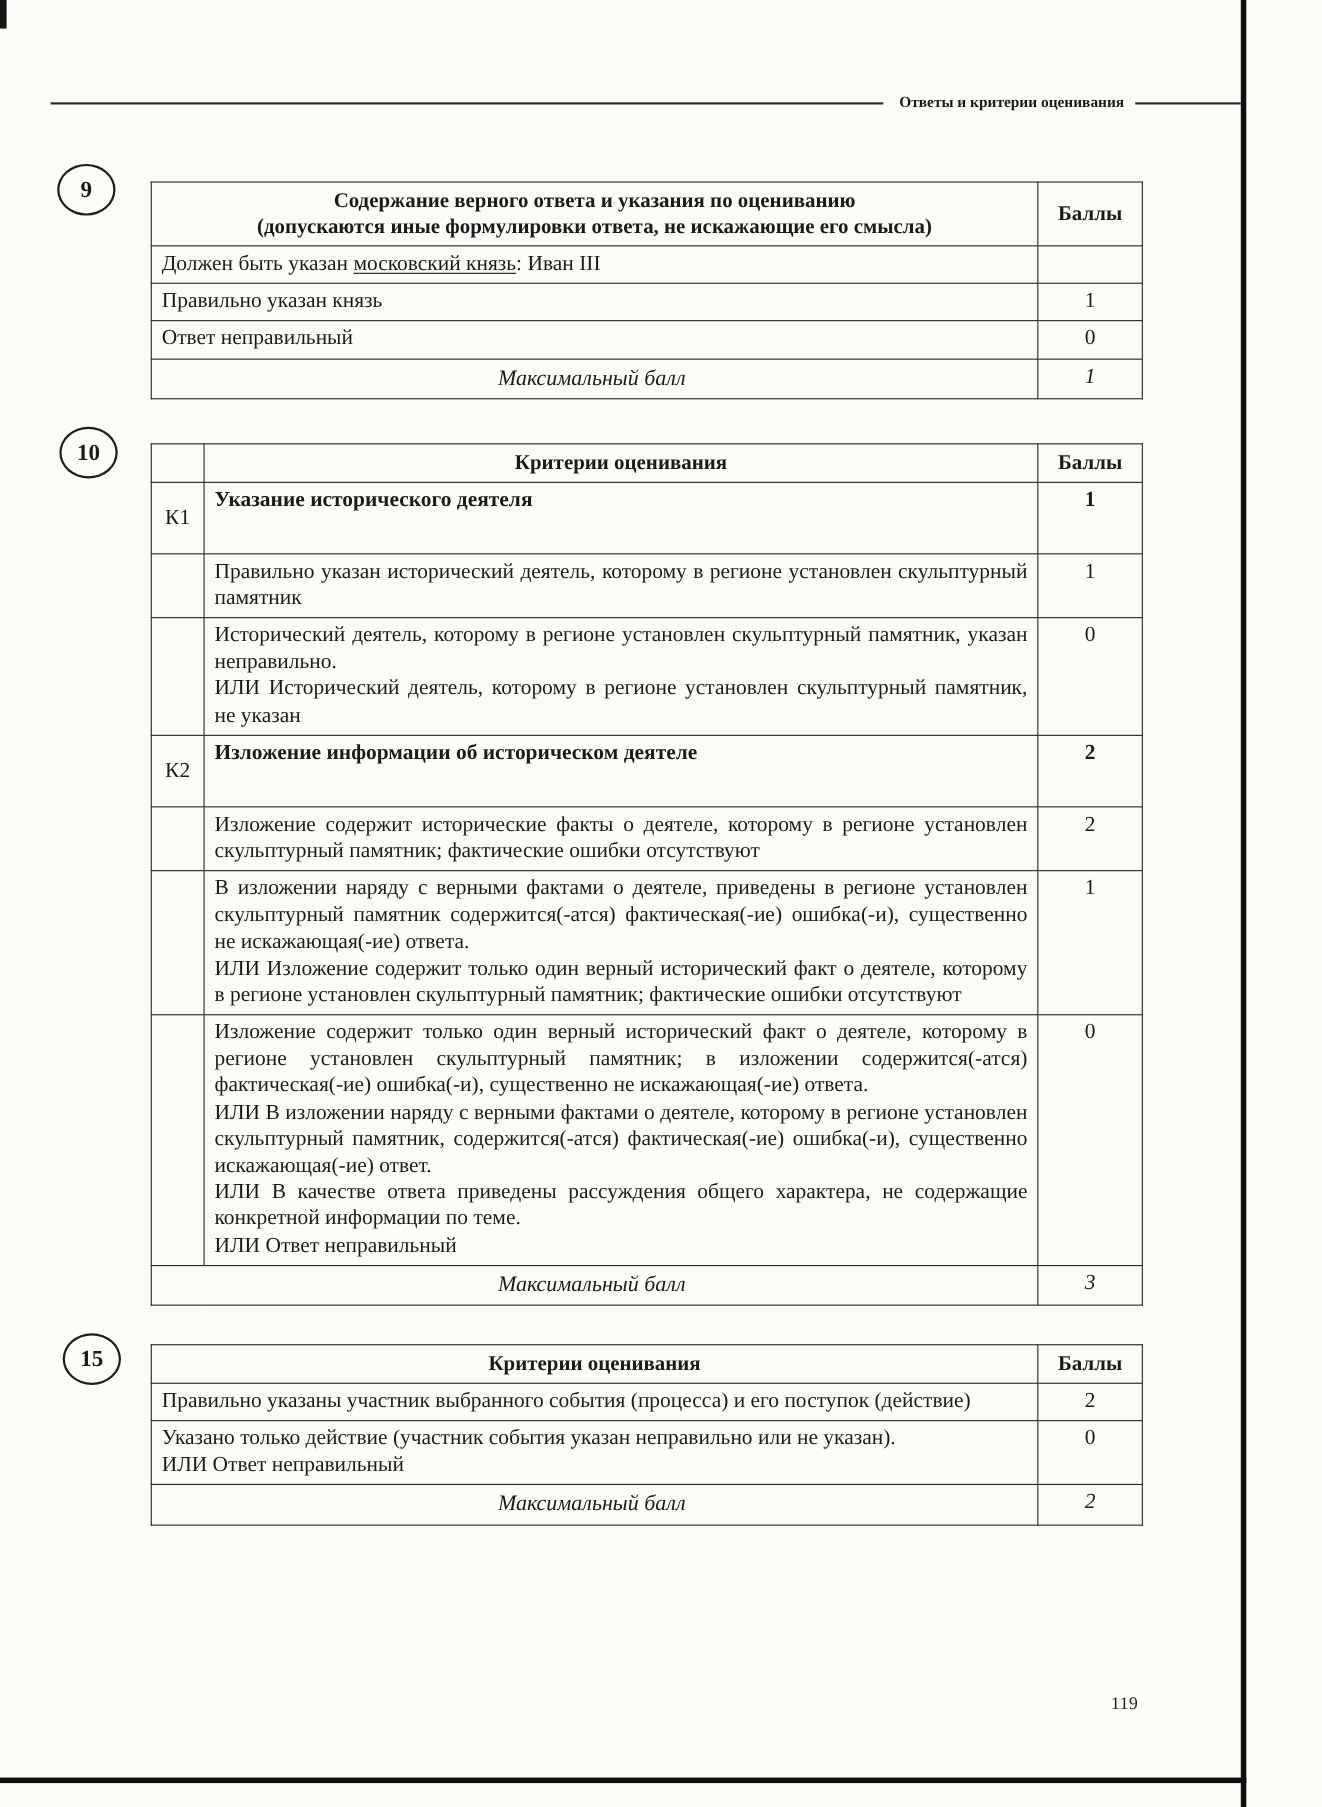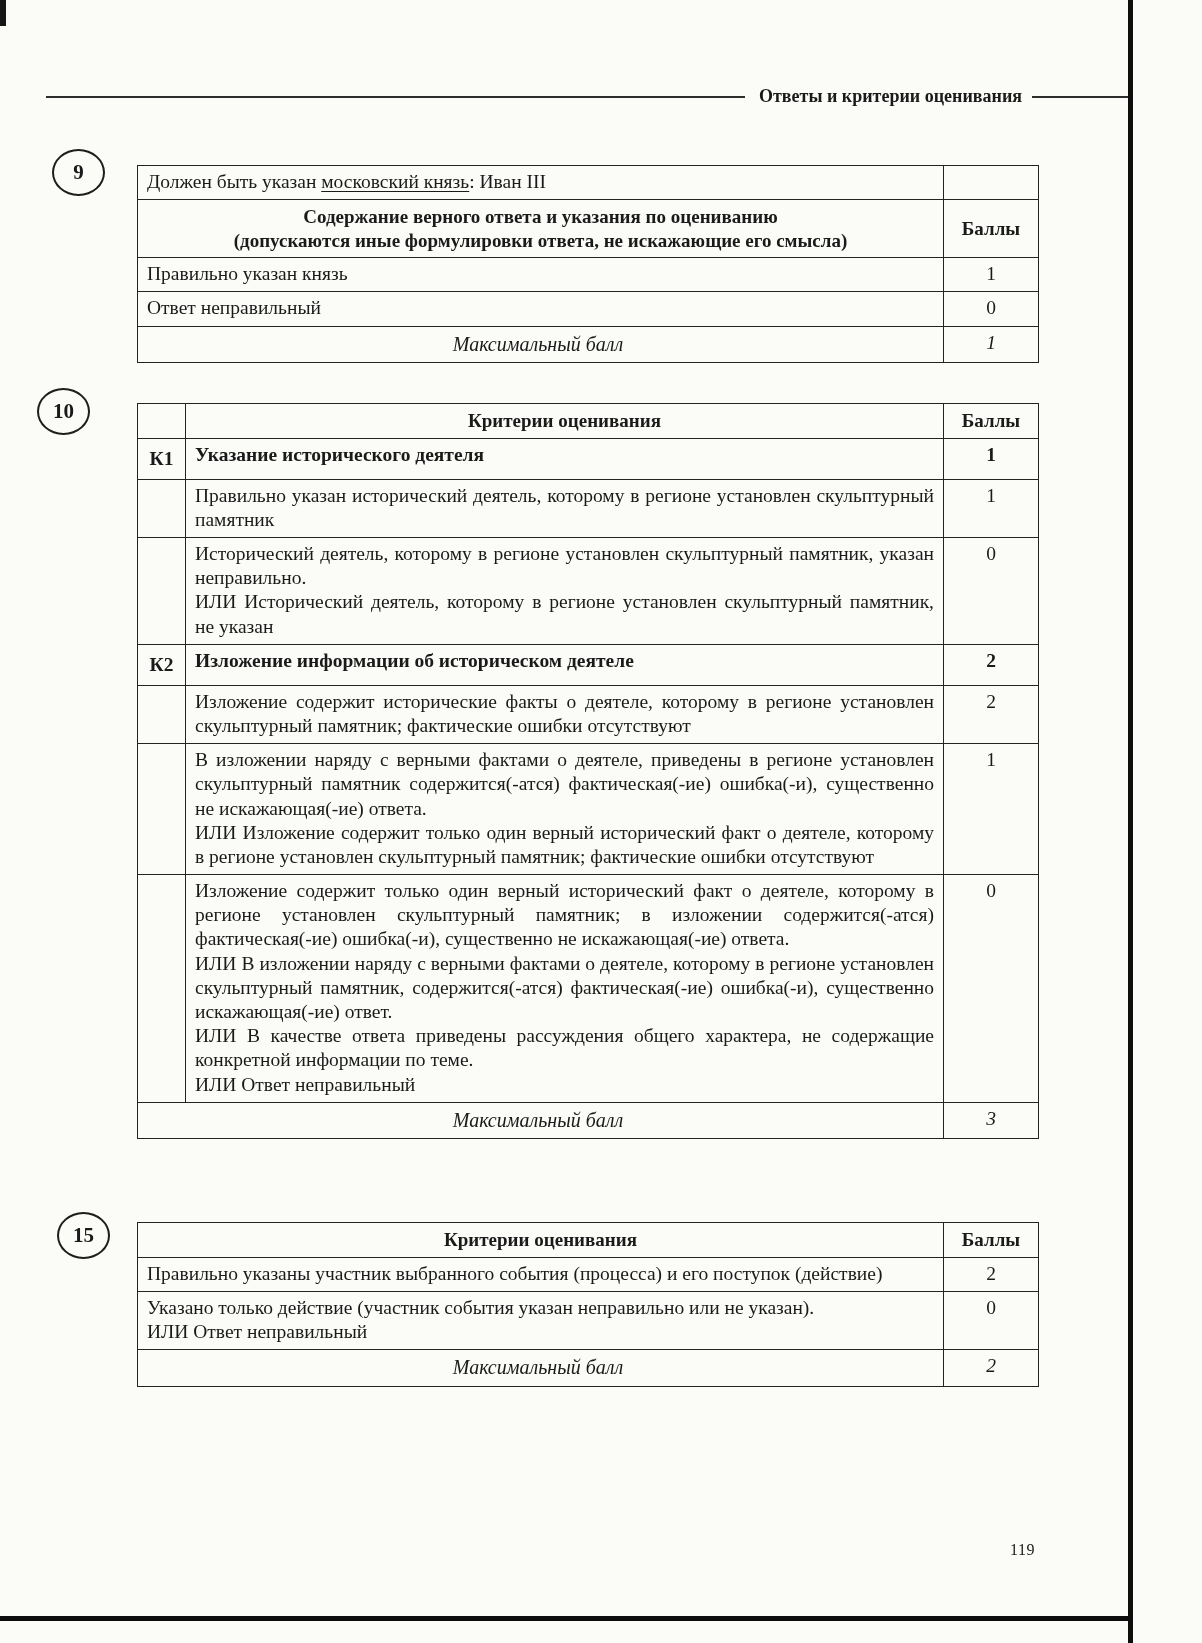--- a/index.html
+++ b/index.html
@@ -13,48 +13,48 @@
   
   .scan-edge-right  { position:absolute; top:0; left:1128px; width:5px; height:1643px; background:#0e0e0e; }
   .scan-edge-bottom { position:absolute; left:0; top:1616px; width:1133px; height:5px; background:#0e0e0e; }
   .scan-corner      { position:absolute; left:0; top:0; width:6px; height:26px; background:#161616; }
 
   
   .running-head { position:absolute; left:46px; top:86px; width:1082px; display:flex; align-items:center; }
   .running-head .rule { height:2px; background:#2d2d2d; }
   .rule-left  { flex:1; }
   .rule-right { width:96px; }
-  .head-text { font-weight:bold; font-size:18px; margin:0 10px 0 14px; white-space:nowrap; }
+  .head-text { font-weight:bold; font-size:14px; margin:0 10px 0 14px; white-space:nowrap; }
 
   
   .qnum {
     position:absolute; width:53px; height:47px; border:2.5px solid #1d1d1d; border-radius:50%;
     display:flex; align-items:center; justify-content:center;
     font-weight:bold; font-size:21px;
   }
   .qnum-9  { left:52px; top:149px; }
-  .qnum-10 { left:37px; top:388px; }
+  .qnum-10 { left:54px; top:388px; }
   .qnum-11 { left:57px; top:1212px; }
 
   
   table.crit {
     position:absolute; left:137px; width:901px;
     border-collapse:collapse; table-layout:fixed;
     font-size:19.5px; line-height:1.24;
   }
   .t-q9  { top:165px; }
   .t-q10 { top:403px; }
   .t-q11 { top:1222px; }
 
   .crit th, .crit td { border:1.6px solid #232323; vertical-align:top; }
   .crit th { font-weight:bold; text-align:center; padding:5px 8px; font-size:19px; }
   th.pts-head { vertical-align:middle; }
   td.body-cell { padding:4px 9px 5px 9px; text-align:justify; }
   td.pts { text-align:center; padding:4px 2px; }
-  td.k   { text-align:center; font-weight:bold; padding:8px 1px; }
+  td.k   { text-align:center; font-weight:normal; padding:20px 1px; }
   td.crit-title { font-weight:bold; padding:4px 9px 5px 9px; text-align:left; }
   .b { font-weight:bold; }
   .para { margin:0; }
   .u { text-decoration:underline; text-underline-offset:2.5px; }
 
   tr.max-row td { font-style:italic; }
   td.max-label { text-align:center; padding:5px 14px 6px 9px; font-size:20px; }
 
   
   .page-number { position:absolute; left:1010px; top:1541px; font-size:16px; letter-spacing:0.5px; }
@@ -78,31 +78,31 @@
     <span>9</span>
   </div>
 
   <table class="crit t-q9">
     <colgroup>
         <col style="width:806px">
         <col style="width:95px">
       </colgroup>
     <tbody>
         <tr>
-      <td class="body-cell">
-        <span>Должен быть указан </span><span class="u">московский князь</span><span>: Иван III</span>
-      </td>
-      <td class="pts"></td>
-    </tr>
-    <tr>
       <th>
         <div>Содержание верного ответа и указания по оцениванию</div>
         <div>(допускаются иные формулировки ответа, не искажающие его смысла)</div>
       </th>
       <th class="pts-head">Баллы</th>
+    </tr>
+    <tr>
+      <td class="body-cell">
+        <span>Должен быть указан </span><span class="u">московский князь</span><span>: Иван III</span>
+      </td>
+      <td class="pts"></td>
     </tr>
     <tr>
       <td class="body-cell">Правильно указан князь</td>
       <td class="pts">1</td>
     </tr>
     <tr>
       <td class="body-cell">Ответ неправильный</td>
       <td class="pts">0</td>
     </tr>
     <tr class="max-row">

